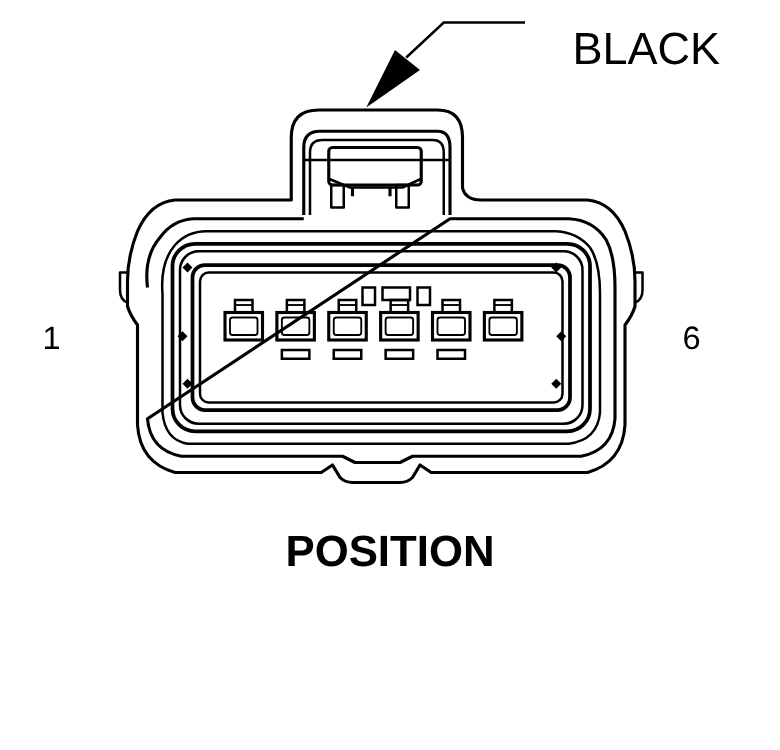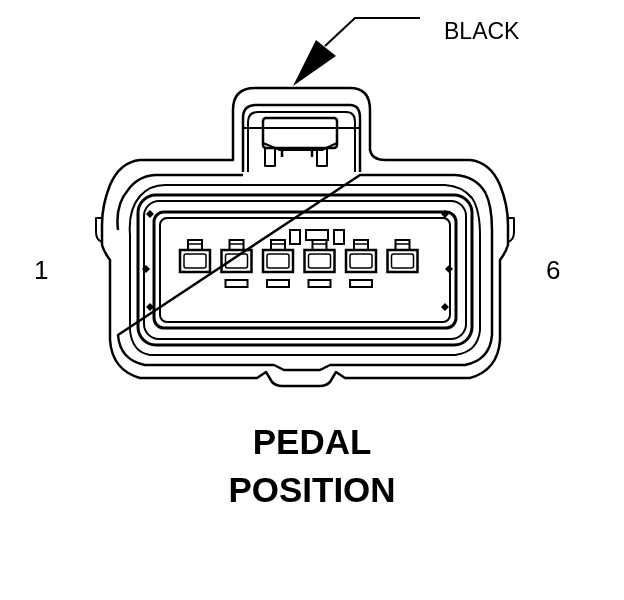--- a/index.html
+++ b/index.html
@@ -1,19 +1,19 @@
 <!DOCTYPE html>
 <html><head>
 <meta charset="utf-8">
 <style>
   html, body { margin:0; padding:0; background:#ffffff; }
   body { width:624px; height:600px; position:relative; overflow:hidden; font-family:"Liberation Sans", sans-serif; color:#000; }
   svg#diagram { position:absolute; left:0; top:0; }
   .lbl { position:absolute; font-family:"Liberation Sans", sans-serif; color:#000; }
-  #wire-color { left:444px; top:18px; font-size:23px;text-align:right; }
+  #wire-color { left:458px; top:18px; font-size:36px;text-align:right; }
   #pin-first { left:34px; top:255px; font-size:26px; }
   #pin-last { left:546px; top:255px; font-size:26px; }
   #title { position:absolute; left:112px; top:418px; width:400px; text-align:center; font-weight:bold; font-size:35px; line-height:48px; }
   #title div { white-space:nowrap; }
 </style>
 </head>
 <body>
 
 <svg id="diagram" width="624" height="600" viewBox="0 0 624 600">
   <g fill="none" stroke="#000" stroke-width="2.5" stroke-linejoin="round">
@@ -107,15 +107,14 @@
     <polyline points="420,18 355,18 325,46" fill="none" stroke="#000" stroke-width="2"></polyline>
     <polygon points="293,86 316,40 336,56" fill="#000"></polygon>
   </g>
 </svg>
 
 <div id="wire-color" class="lbl">BLACK</div>
 <div id="pin-first" class="lbl">1</div>
 <div id="pin-last" class="lbl">6</div>
 
 <div id="title">
-  <div>PEDAL</div>
   <div>POSITION</div>
 </div>
 
 </body></html>

